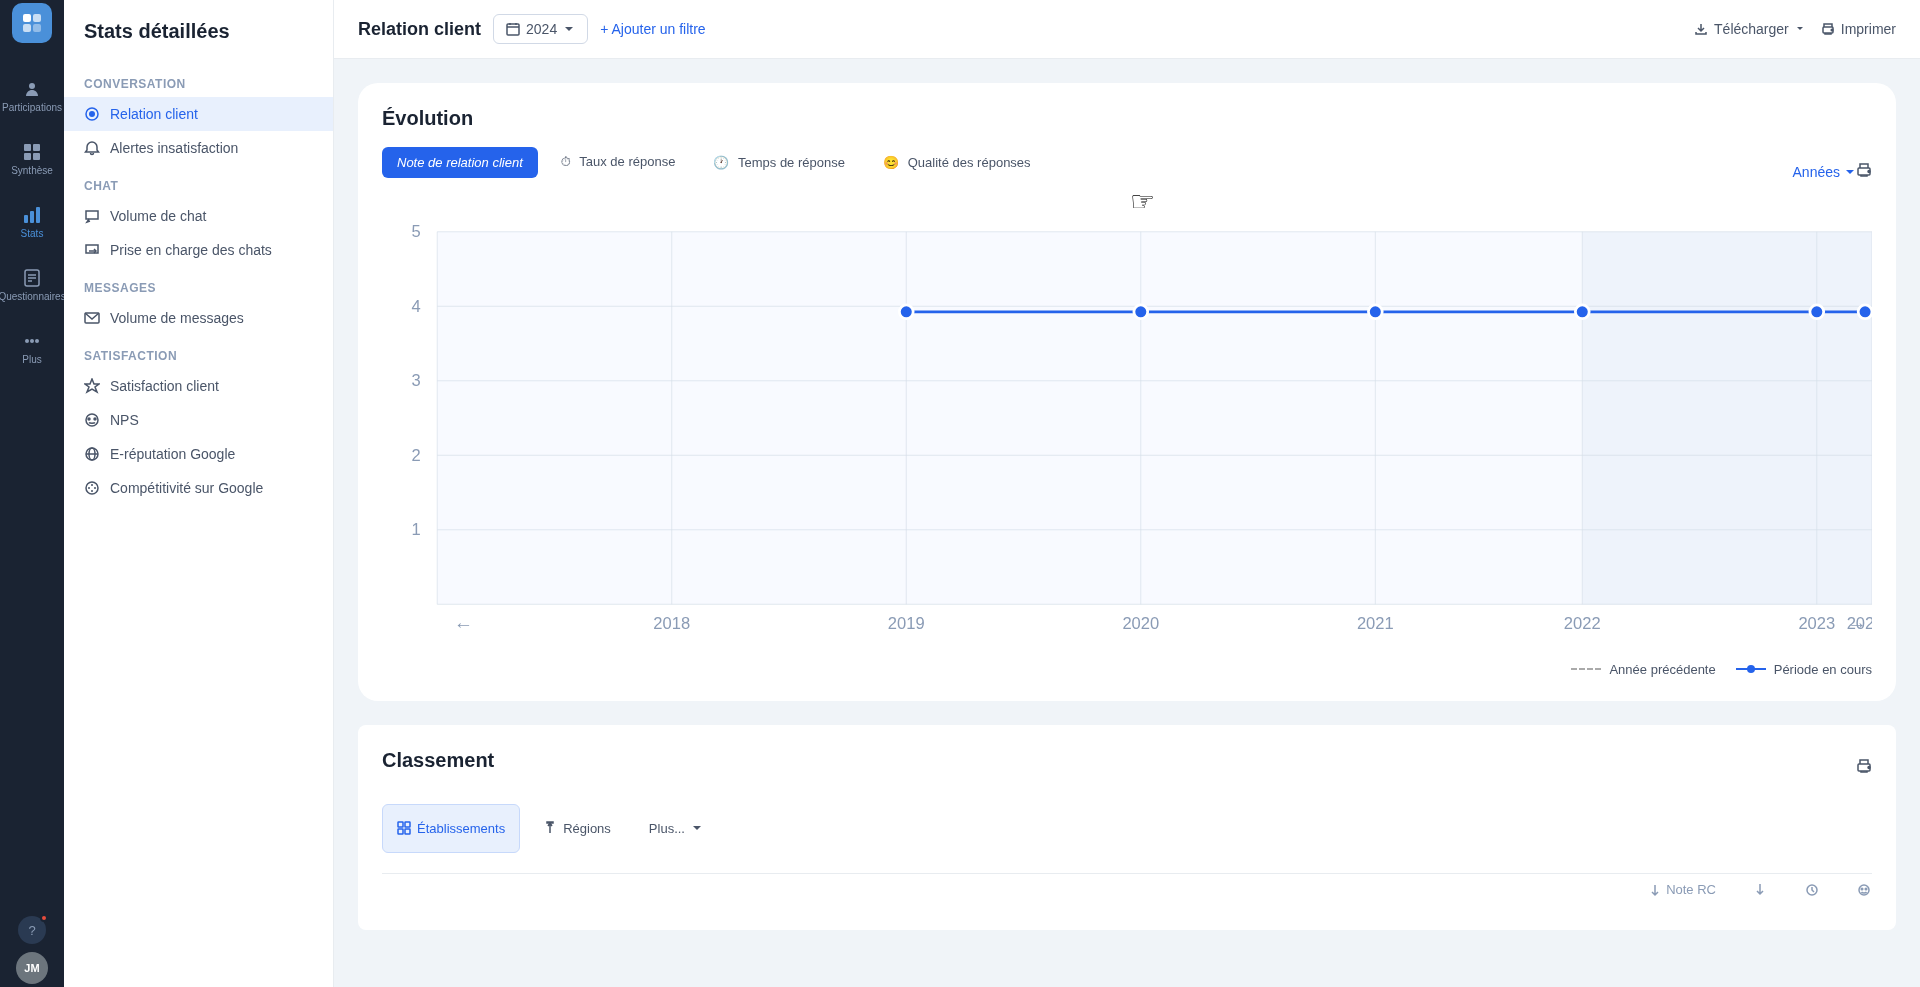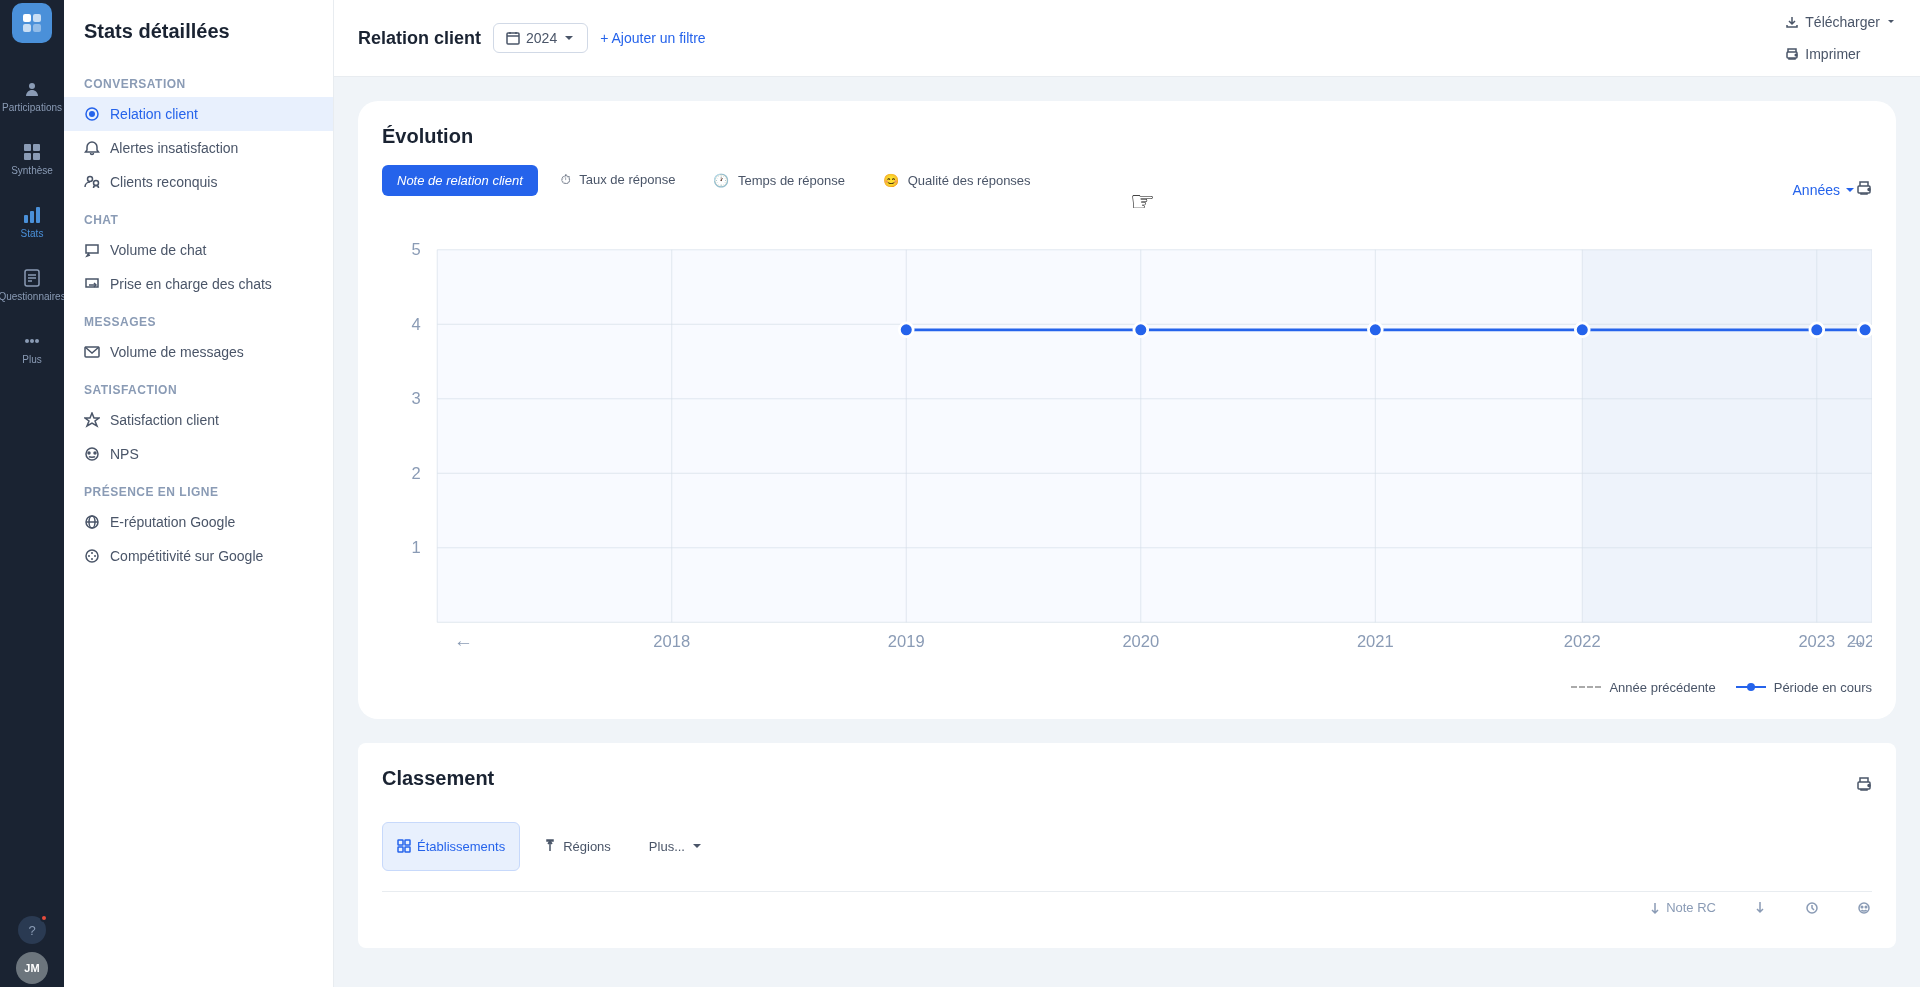--- a/index.html
+++ b/index.html
@@ -167,23 +167,22 @@
       display: flex;
       align-items: center;
       gap: 6px;
       color: #2563eb;
       font-size: 14px;
       cursor: pointer;
       font-weight: 500;
     }
     .main-header-right {
       display: flex;
-      align-items: flex-start;
+      align-items: center;
       gap: 16px;
-      flex-direction: column;
     }
     .header-action {
       display: flex;
       align-items: center;
       gap: 6px;
       font-size: 14px;
       color: #4a5568;
       cursor: pointer;
     }
 
@@ -420,29 +419,20 @@
       </svg>
     <span>Relation client</span>
   </div>
   <div class="sidebar-item">
     <svg viewBox="0 0 16 16" fill="none" stroke="currentColor" stroke-width="1.5">
         <path d="M8 2a5 5 0 0 1 5 5v3l1.5 2h-13L3 10V7a5 5 0 0 1 5-5z"></path>
         <path d="M6.5 13a1.5 1.5 0 0 0 3 0"></path>
       </svg>
     <span>Alertes insatisfaction</span>
   </div>
-  <div class="sidebar-item">
-    <svg viewBox="0 0 16 16" fill="none" stroke="currentColor" stroke-width="1.5">
-        <circle cx="6" cy="5" r="2.5"></circle>
-        <path d="M1 13c0-2.8 2.2-5 5-5"></path>
-        <circle cx="12" cy="9" r="2.5"></circle>
-        <path d="M9.5 14c0-1.4 1.1-2.5 2.5-2.5s2.5 1.1 2.5 2.5"></path>
-      </svg>
-    <span>Clients reconquis</span>
-  </div>
 
   <div class="sidebar-section-label">Chat</div>
   <div class="sidebar-item">
     <svg viewBox="0 0 16 16" fill="none" stroke="currentColor" stroke-width="1.5">
         <path d="M2 3h12v8H2z" rx="1"></path>
         <path d="M5 11l-2 3 3-1"></path>
       </svg>
     <span>Volume de chat</span>
   </div>
   <div class="sidebar-item">
@@ -473,21 +463,20 @@
   <div class="sidebar-item">
     <svg viewBox="0 0 16 16" fill="none" stroke="currentColor" stroke-width="1.5">
         <circle cx="8" cy="8" r="6"></circle>
         <circle cx="5" cy="7" r="1" fill="currentColor"></circle>
         <circle cx="11" cy="7" r="1" fill="currentColor"></circle>
         <path d="M5 10.5c.8 1 5.2 1 6 0"></path>
       </svg>
     <span>NPS</span>
   </div>
 
-  <div class="sidebar-section-label">Présence en ligne</div>
   <div class="sidebar-item">
     <svg viewBox="0 0 16 16" fill="none" stroke="currentColor" stroke-width="1.5">
         <circle cx="8" cy="8" r="6"></circle>
         <ellipse cx="8" cy="8" rx="3" ry="6"></ellipse>
         <line x1="2" y1="8" x2="14" y2="8"></line>
       </svg>
     <span>E-réputation Google</span>
   </div>
   <div class="sidebar-item">
     <svg viewBox="0 0 16 16" fill="none" stroke="currentColor" stroke-width="1.5">

